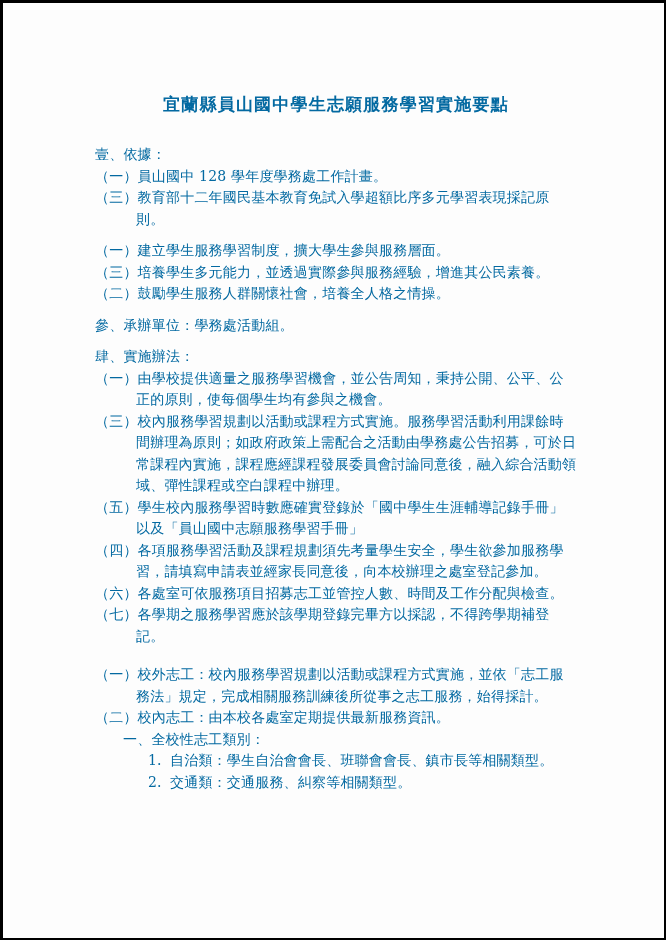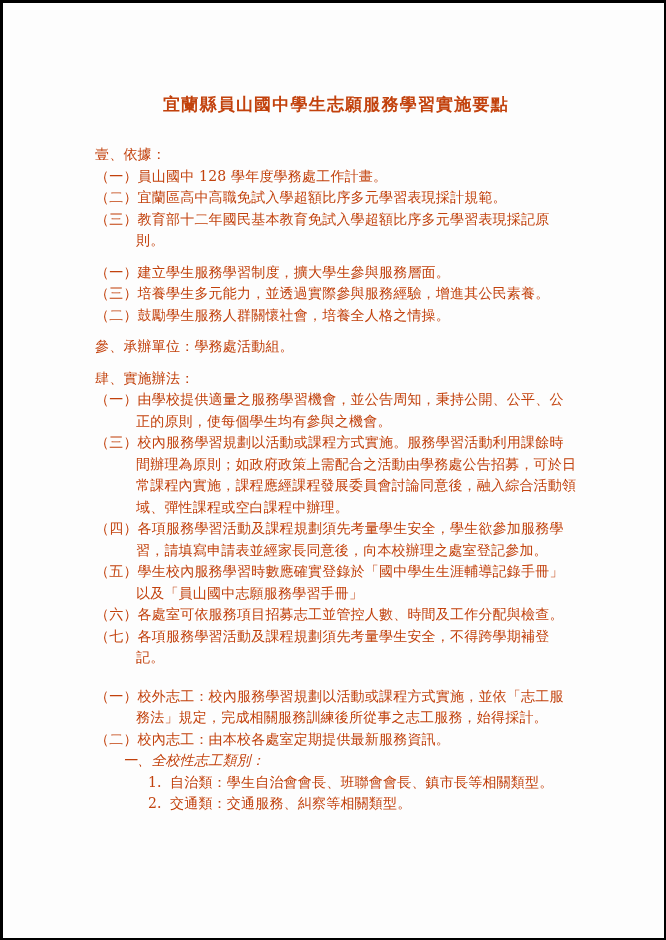--- a/index.html
+++ b/index.html
@@ -12,21 +12,21 @@
     width: 666px;
     height: 940px;
     box-sizing: border-box;
     background: #fdfdfd;
     border-top: 3px solid #000;
     border-left: 3px solid #000;
     border-right: 2px solid #000;
     border-bottom: 2px solid #000;
     overflow: hidden;
     font-family: "DejaVu Serif", "Liberation Serif", serif;
-    color: #c2410c;
+    color: #0369a1;
   }
   .content {
     padding: 88px 87px 0 92px;
   }
   .title {
     margin: 0 0 26px 0;
     font-size: 17px;
     line-height: 27px;
     font-weight: bold;
     letter-spacing: 1.2px;
@@ -47,21 +47,20 @@
   }
   .hdr {
     
   }
   .item {
     padding-left: 41px;
     text-indent: -41px;
   }
   .sub-hdr {
     margin-left: 28px !important;
-    font-style: italic;
   }
   .sub-entry {
     margin-left: 53px !important;
   }
   .sub-entry .num {
     display: inline-block;
     width: 22px;
     font-family: "DejaVu Serif", "Liberation Serif", serif;
   }
 </style>
@@ -69,42 +68,41 @@
 <body>
 
 <div class="frame">
   <div class="content">
 
     <h1 class="title">宜蘭縣員山國中學生志願服務學習實施要點</h1>
 
     <div class="sec">
       <p class="hdr">壹、依據：</p>
       <p class="item">（一）員山國中 128 學年度學務處工作計畫。</p>
-      <p class="item">（二）宜蘭區高中高職免試入學超額比序多元學習表現採計規範。</p>
       <p class="item">（三）教育部十二年國民基本教育免試入學超額比序多元學習表現採記原則。</p>
     </div>
 
     <div class="sec">
       <p class="item">（一）建立學生服務學習制度，擴大學生參與服務層面。</p>
       <p class="item">（三）培養學生多元能力，並透過實際參與服務經驗，增進其公民素養。</p>
       <p class="item">（二）鼓勵學生服務人群關懷社會，培養全人格之情操。</p>
     </div>
 
     <div class="sec">
       <p class="hdr">參、承辦單位：學務處活動組。</p>
     </div>
 
     <div class="sec">
       <p class="hdr">肆、實施辦法：</p>
       <p class="item">（一）由學校提供適量之服務學習機會，並公告周知，秉持公開、公平、公正的原則，使每個學生均有參與之機會。</p>
       <p class="item">（三）校內服務學習規劃以活動或課程方式實施。服務學習活動利用課餘時間辦理為原則；如政府政策上需配合之活動由學務處公告招募，可於日常課程內實施，課程應經課程發展委員會討論同意後，融入綜合活動領域、彈性課程或空白課程中辦理。</p>
+      <p class="item">（五）學生校內服務學習時數應確實登錄於「國中學生生涯輔導記錄手冊」以及「員山國中志願服務學習手冊」</p>
       <p class="item">（四）各項服務學習活動及課程規劃須先考量學生安全，學生欲參加服務學習，請填寫申請表並經家長同意後，向本校辦理之處室登記參加。</p>
-      <p class="item">（五）學生校內服務學習時數應確實登錄於「國中學生生涯輔導記錄手冊」以及「員山國中志願服務學習手冊」</p>
       <p class="item">（六）各處室可依服務項目招募志工並管控人數、時間及工作分配與檢查。</p>
-      <p class="item">（七）各項服務學習活動及課程規劃須先考量學生安全，不得跨學期補登記。</p>
+      <p class="item">（七）各學期之服務學習應於該學期登錄完畢方以採認，不得跨學期補登記。</p>
     </div>
 
     <div class="sec last">
       <p class="item">（一）校外志工：校內服務學習規劃以活動或課程方式實施，並依「志工服務法」規定，完成相關服務訓練後所從事之志工服務，始得採計。</p>
       <p class="item">（二）校內志工：由本校各處室定期提供最新服務資訊。</p>
       <p class="sub-hdr">一、全校性志工類別：</p>
       <p class="sub-entry"><span class="num">1.</span><span>自治類：學生自治會會長、班聯會會長、鎮市長等相關類型。</span></p>
       <p class="sub-entry"><span class="num">2.</span><span>交通類：交通服務、糾察等相關類型。</span></p>
     </div>
 

